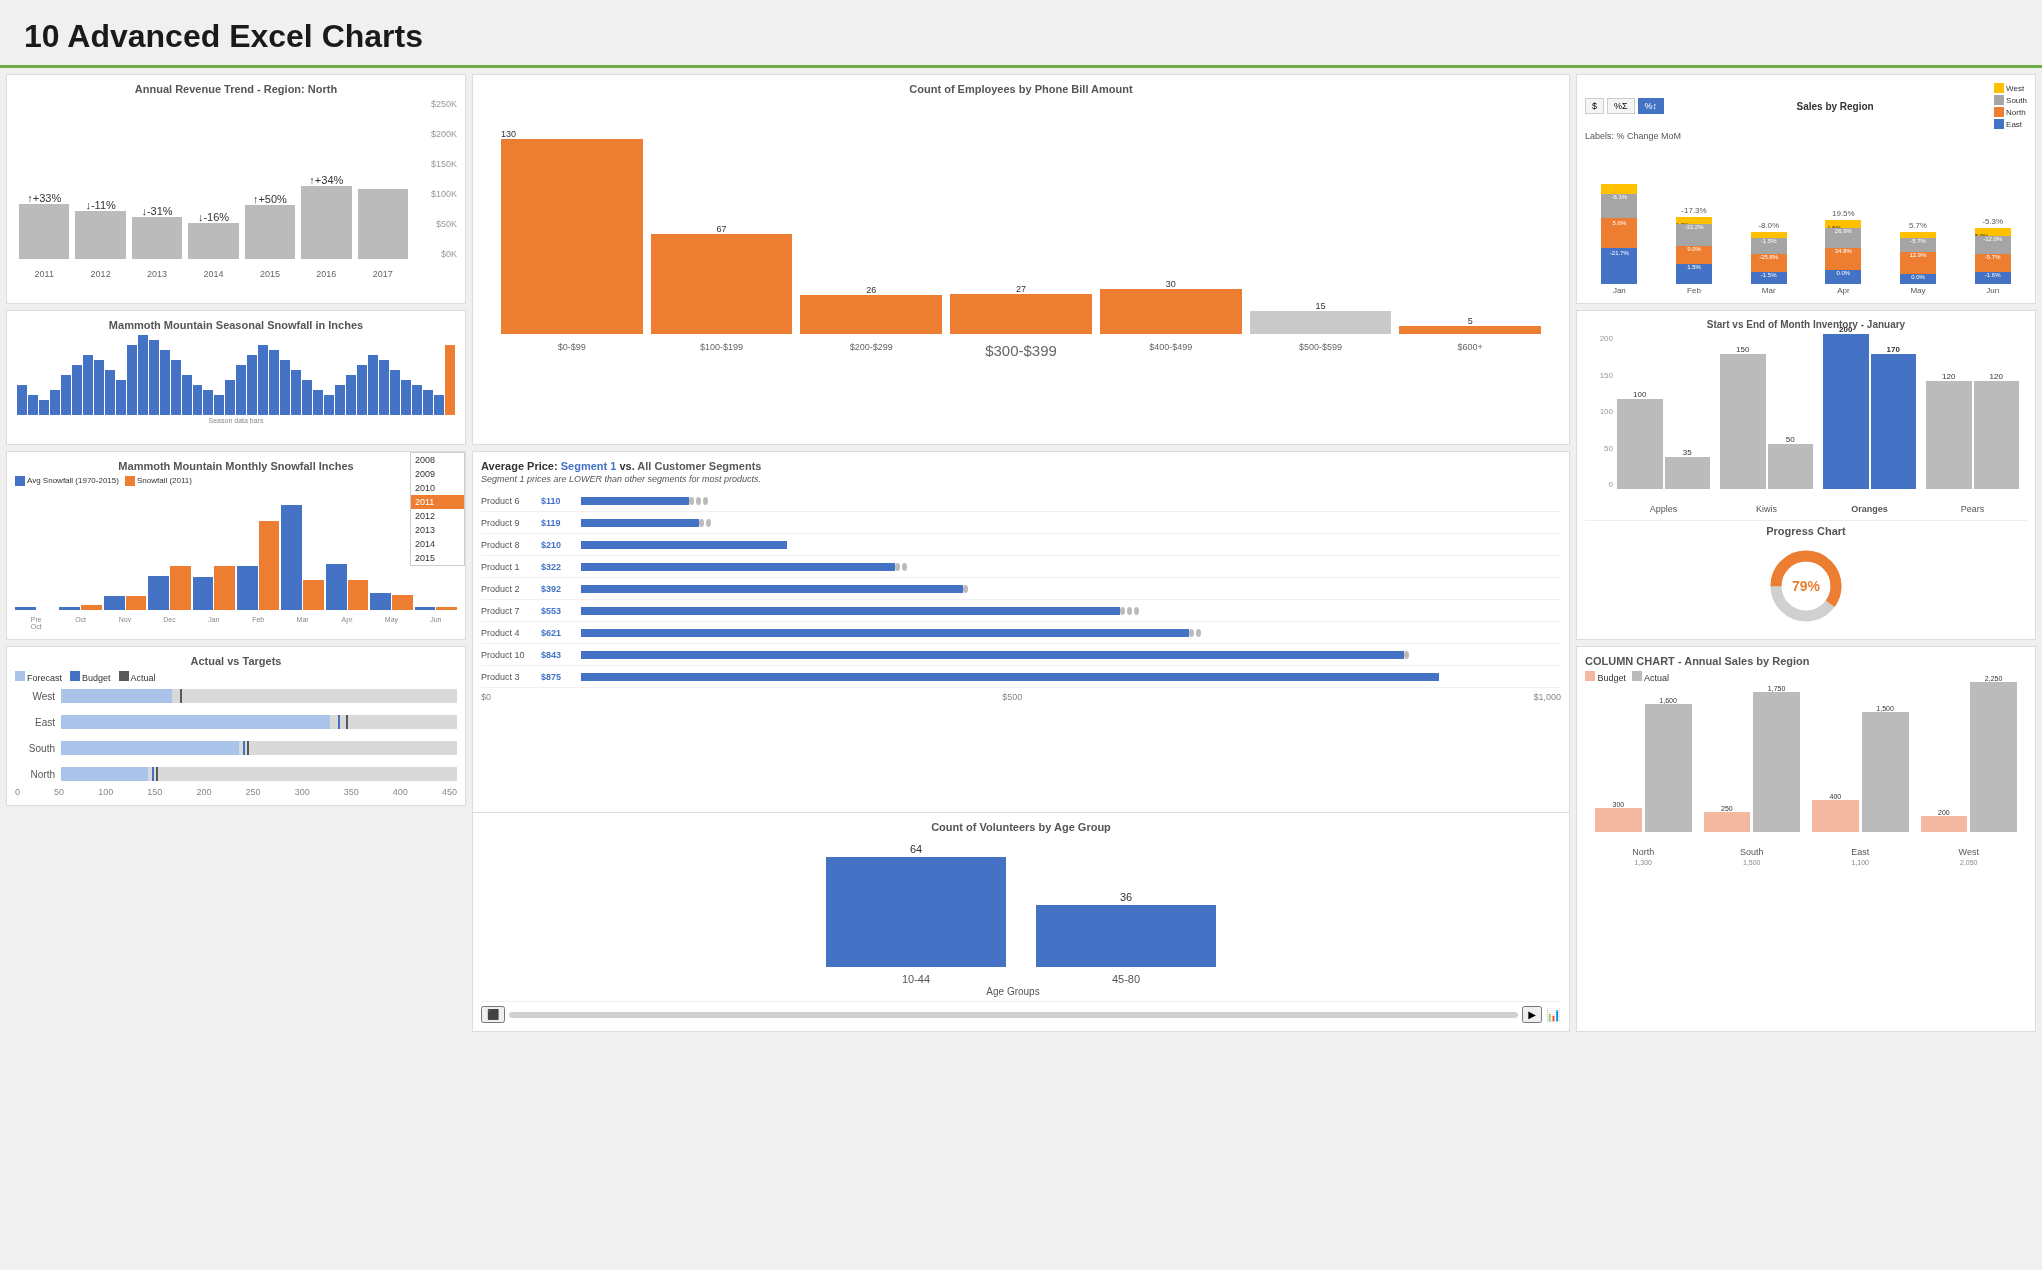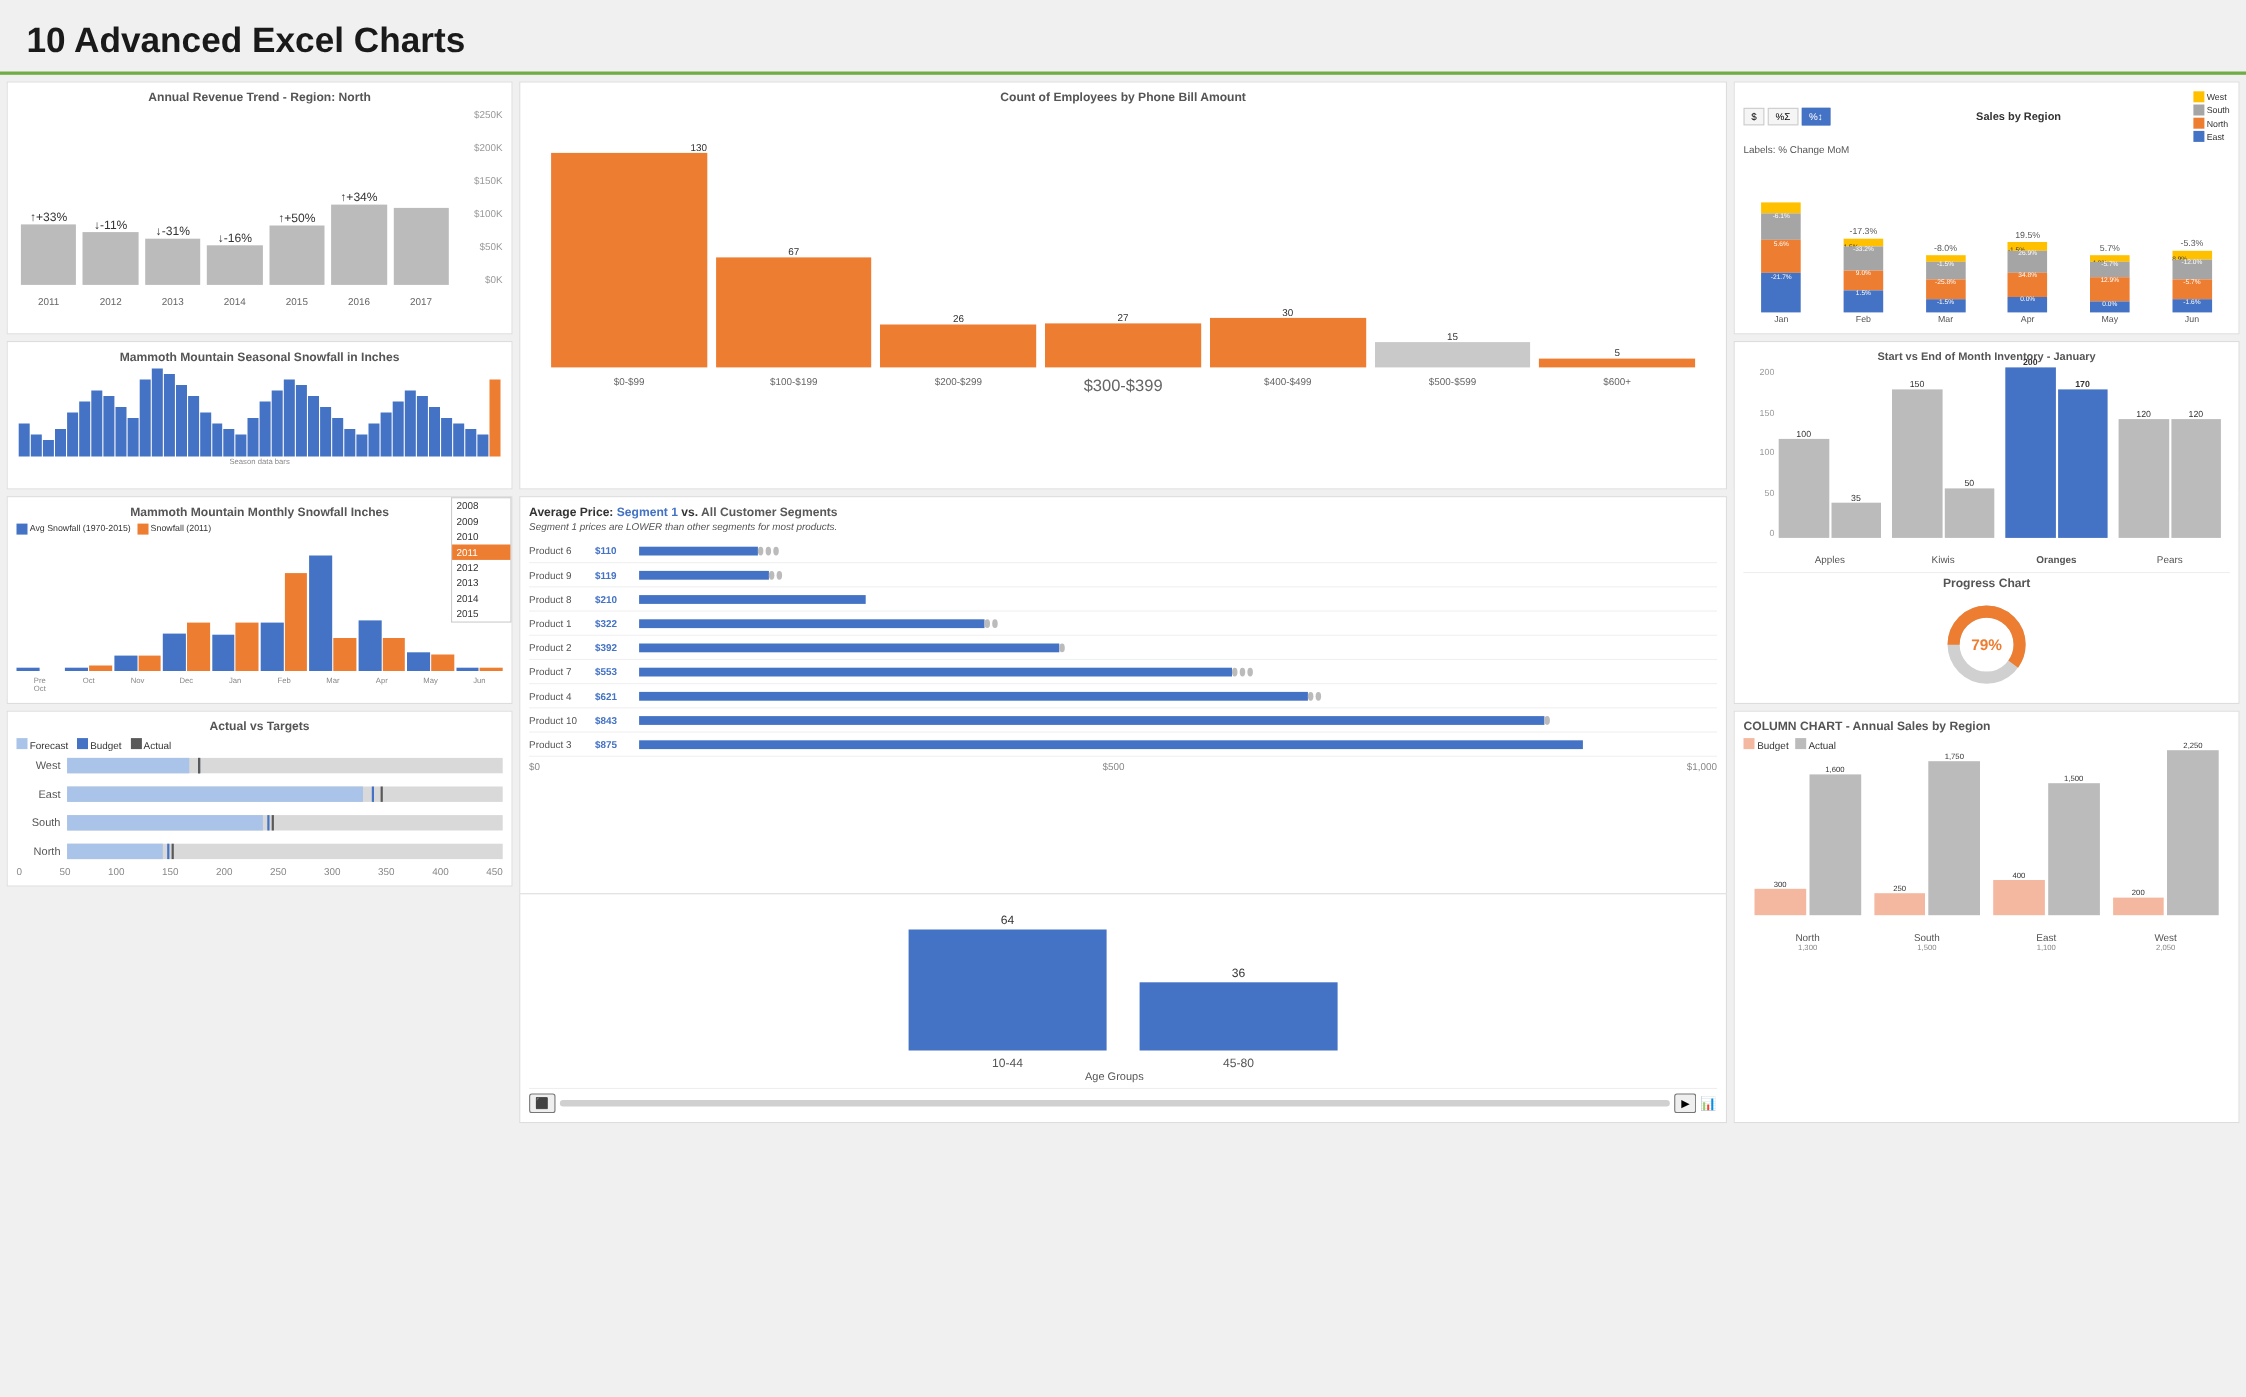--- a/index.html
+++ b/index.html
@@ -352,21 +352,21 @@
       <span>400</span>
       <span>450</span>
     </div>
   </div>
 
   <div class="chart-card" id="count-employees" style="grid-column:2;grid-row:1/3;">
     <div class="chart-title">Count of Employees by Phone Bill Amount</div>
     <div style="position:relative;height:260px;">
       <div style="position:absolute;left:20px;right:20px;top:10px;bottom:25px;display:flex;align-items:flex-end;gap:8px;">
 
-        <div style="display:flex;flex-direction:column;align-items:flex-end;flex:1;">
+        <div style="display:flex;flex-direction:column;align-items:flex-start;flex:1;">
           <span style="font-size:9px;">130</span>
           <div style="width:100%;height:195px;background:#ed7d31;"></div>
         </div>
 
         <div style="display:flex;flex-direction:column;align-items:center;flex:1;">
           <span style="font-size:9px;">67</span>
           <div style="width:100%;height:100px;background:#ed7d31;"></div>
         </div>
 
         <div style="display:flex;flex-direction:column;align-items:center;flex:1;">
@@ -742,20 +742,21 @@
             <circle cx="40" cy="40" r="30" fill="none" stroke="#d0d0d0" stroke-width="11"></circle>
             <circle cx="40" cy="40" r="30" fill="none" stroke="#ed7d31" stroke-width="11" stroke-dasharray="113 75" stroke-dashoffset="47" transform="rotate(-90 40 40)"></circle>
           </svg>
           <div style="position:absolute;top:50%;left:50%;transform:translate(-50%,-50%);font-size:14px;font-weight:bold;color:#ed7d31;">79%</div>
         </div>
       </div>
     </div>
   </div>
 
   <div class="chart-card" style="grid-column:2;grid-row:5;">
+    <div class="chart-title">Count of Volunteers by Age Group</div>
     <div style="position:relative;height:160px;margin-top:4px;">
       <div style="position:absolute;left:20px;right:20px;top:10px;bottom:30px;display:flex;align-items:flex-end;gap:30px;justify-content:center;">
         <div style="display:flex;flex-direction:column;align-items:center;flex:1;max-width:180px;">
           <span style="font-size:11px;margin-bottom:2px;">64</span>
           <div style="width:100%;height:110px;background:#4472c4;"></div>
         </div>
         <div style="display:flex;flex-direction:column;align-items:center;flex:1;max-width:180px;">
           <span style="font-size:11px;margin-bottom:2px;">36</span>
           <div style="width:100%;height:62px;background:#4472c4;"></div>
         </div>

